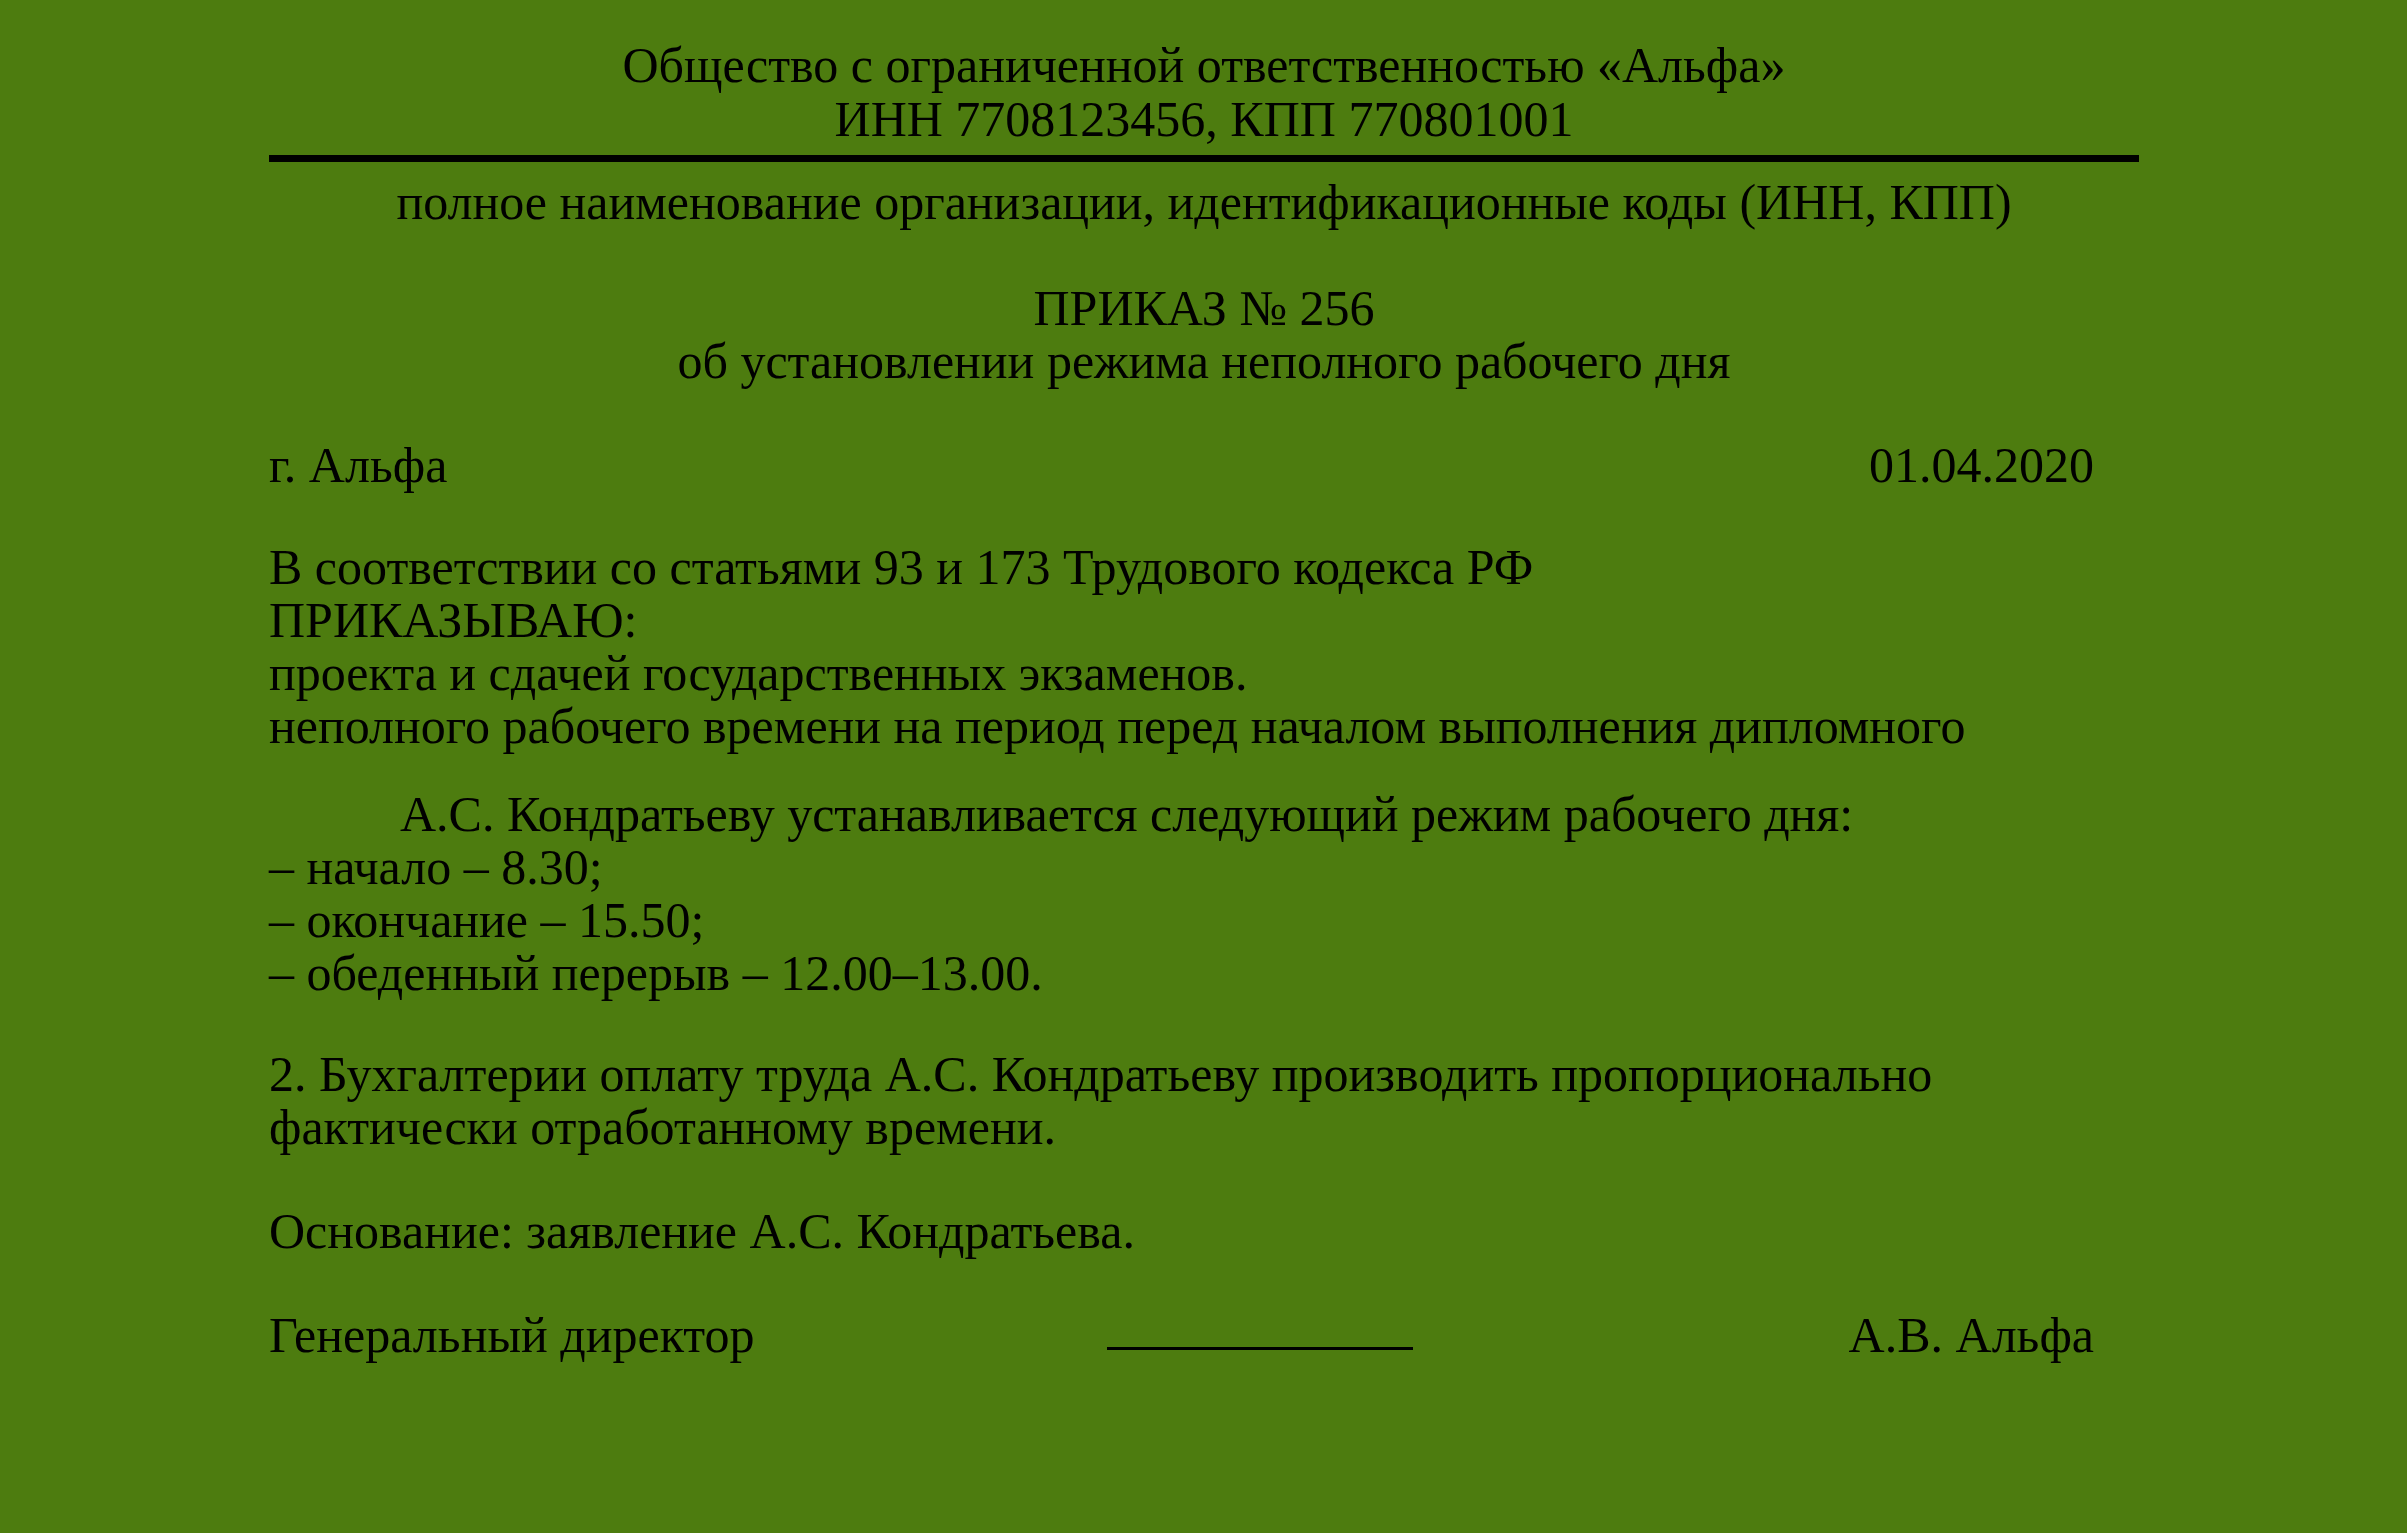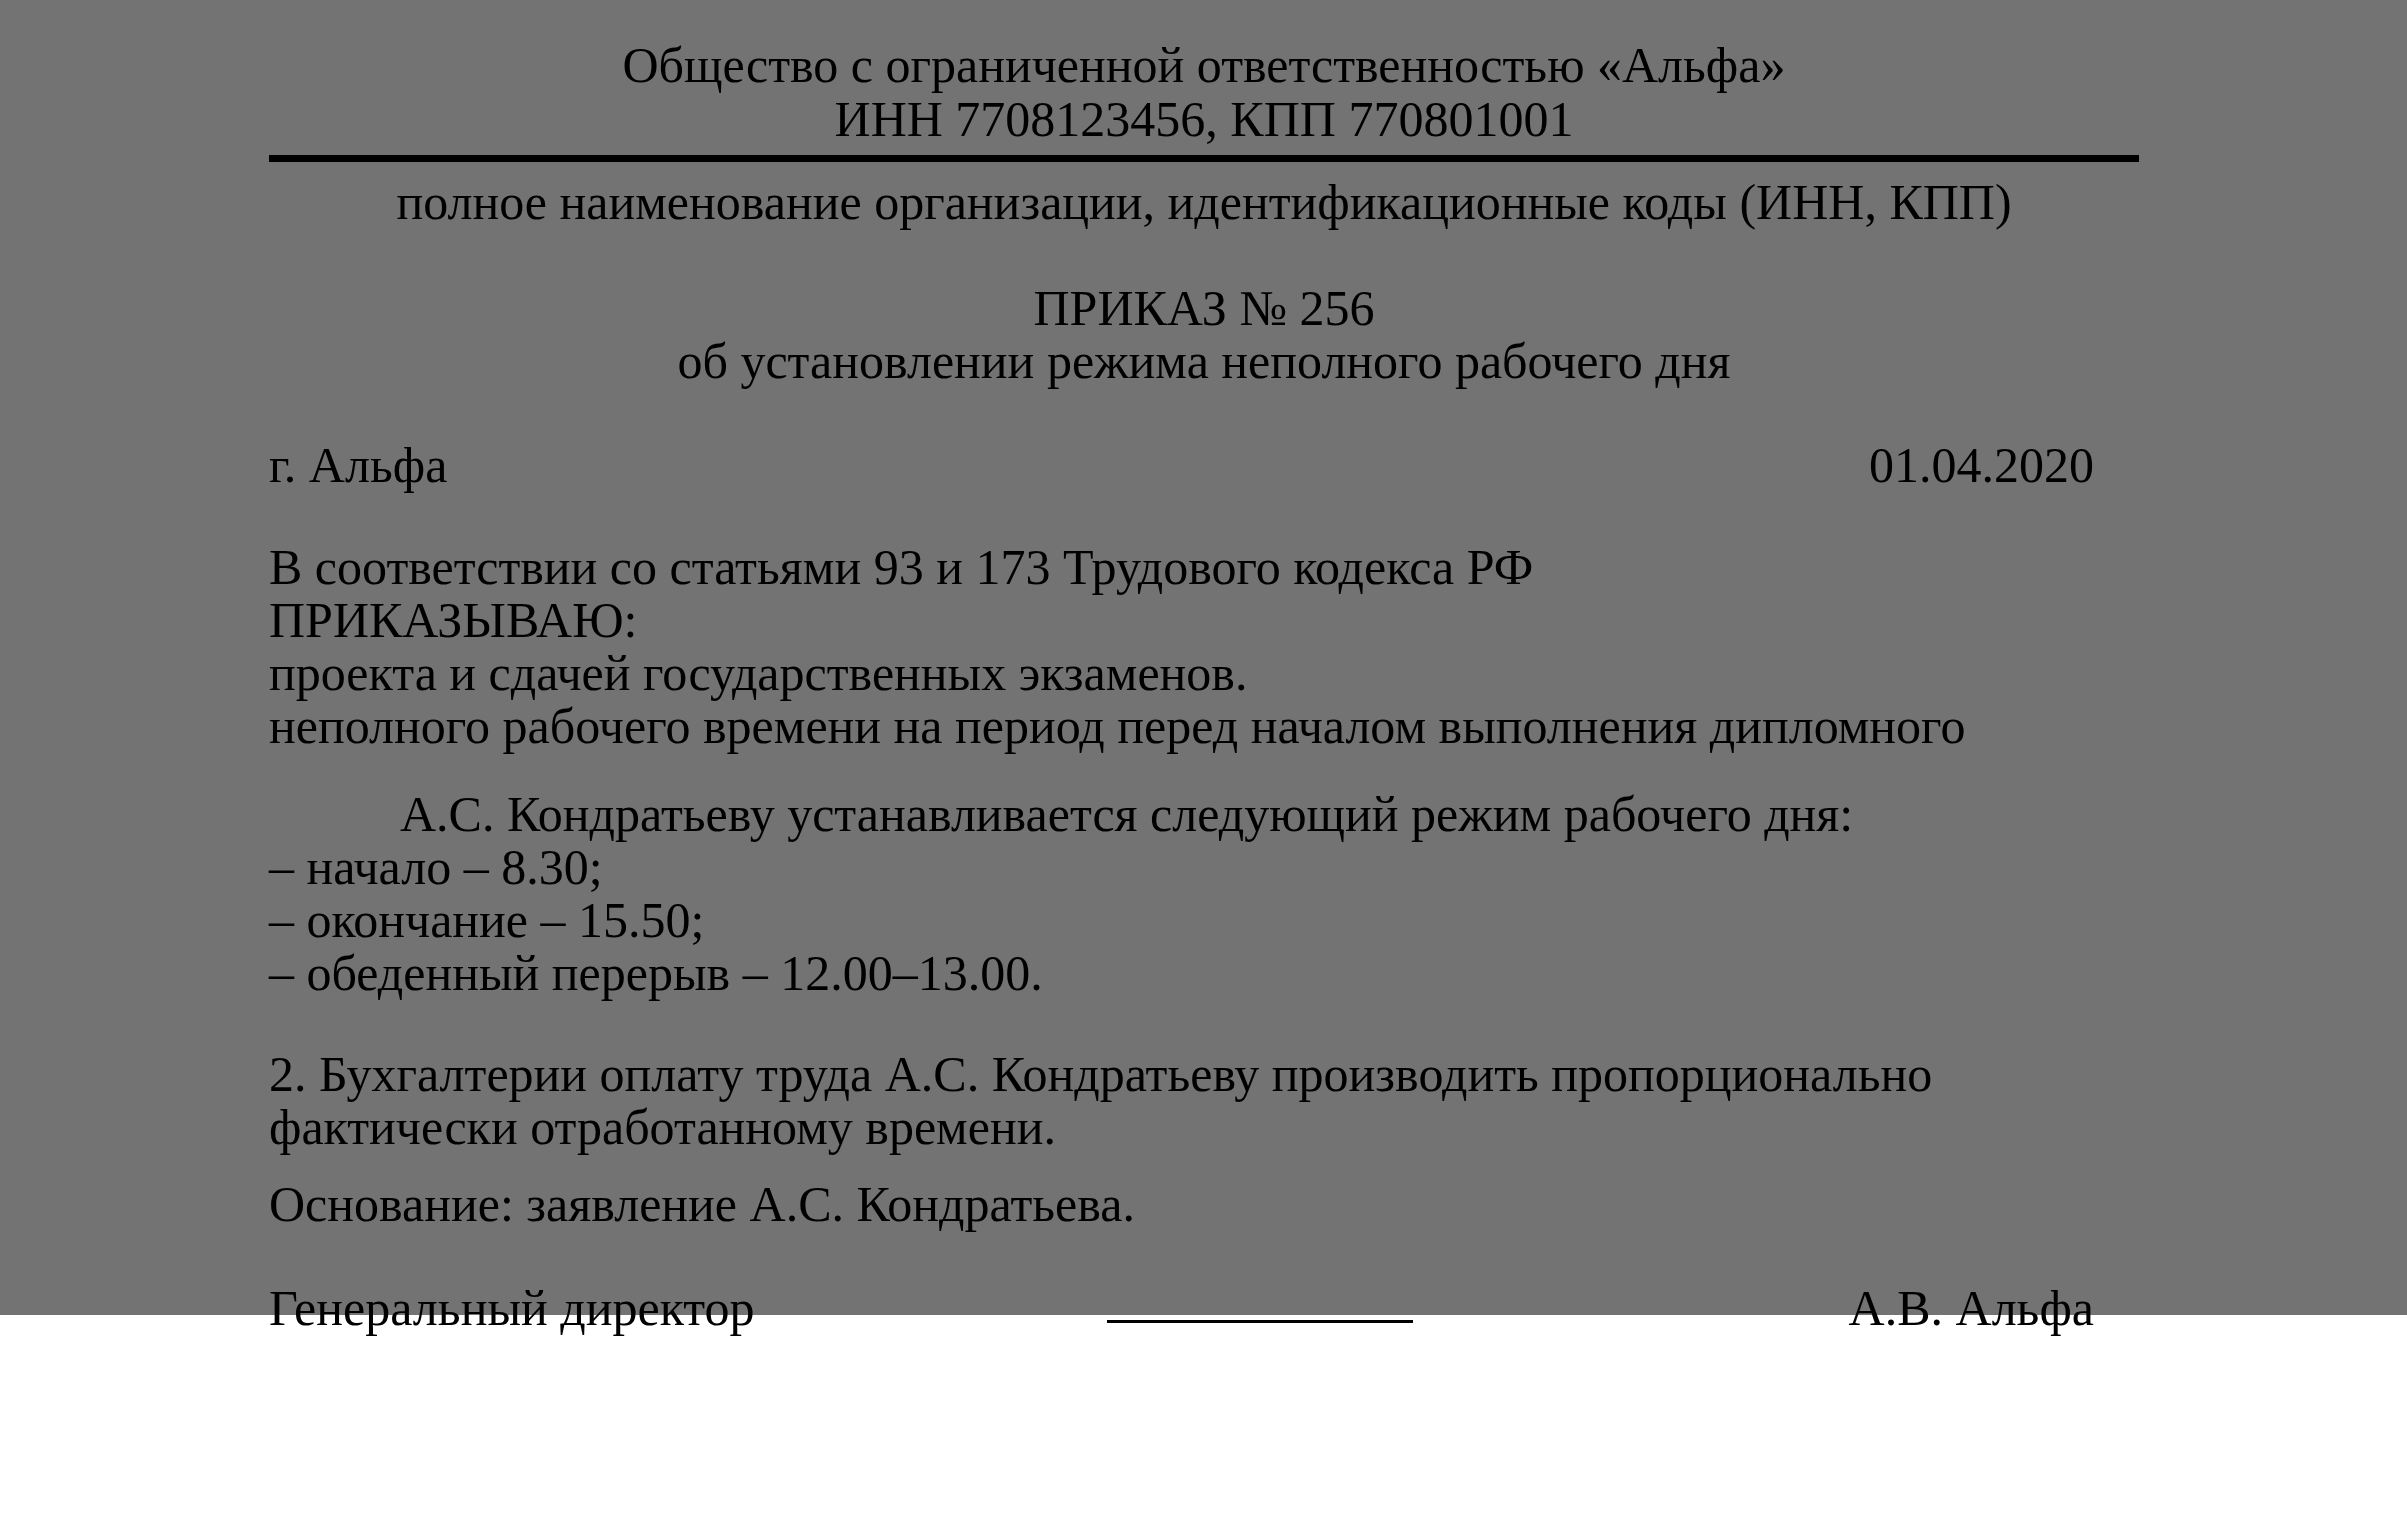--- a/index.html
+++ b/index.html
@@ -13,22 +13,22 @@
     position: relative;
     overflow: hidden;
     font-family: "Liberation Serif", "DejaVu Serif", serif;
     color: #000000;
     font-size: 50px;
   }
   .page {
     position: absolute;
     left: 0; top: 0;
     width: 2407px;
-    height: 1315px;
-    background: #737373;
+    height: 1533px;
+    background: #4d7c0f;
   }
   .col {
     position: absolute;
     left: 269px;
     width: 1870px;
   }
   .center { text-align: center; }
   .nowrap { white-space: nowrap; }
 
   .org-header {
@@ -60,21 +60,21 @@
   }
   .main {
     top: 541px;
     line-height: 53px;
   }
   .schedule-intro {
     margin-top: 35px;
     padding-left: 131px;
   }
   .item2 { margin-top: 48px; }
-  .basis { margin-top: 24px; }
+  .basis { margin-top: 51px; }
   .sig-row {
     position: relative;
     margin-top: 51px;
     height: 53px;
   }
   .sig-line {
     position: absolute;
     left: 838px;
     top: 38px;
     width: 306px;

